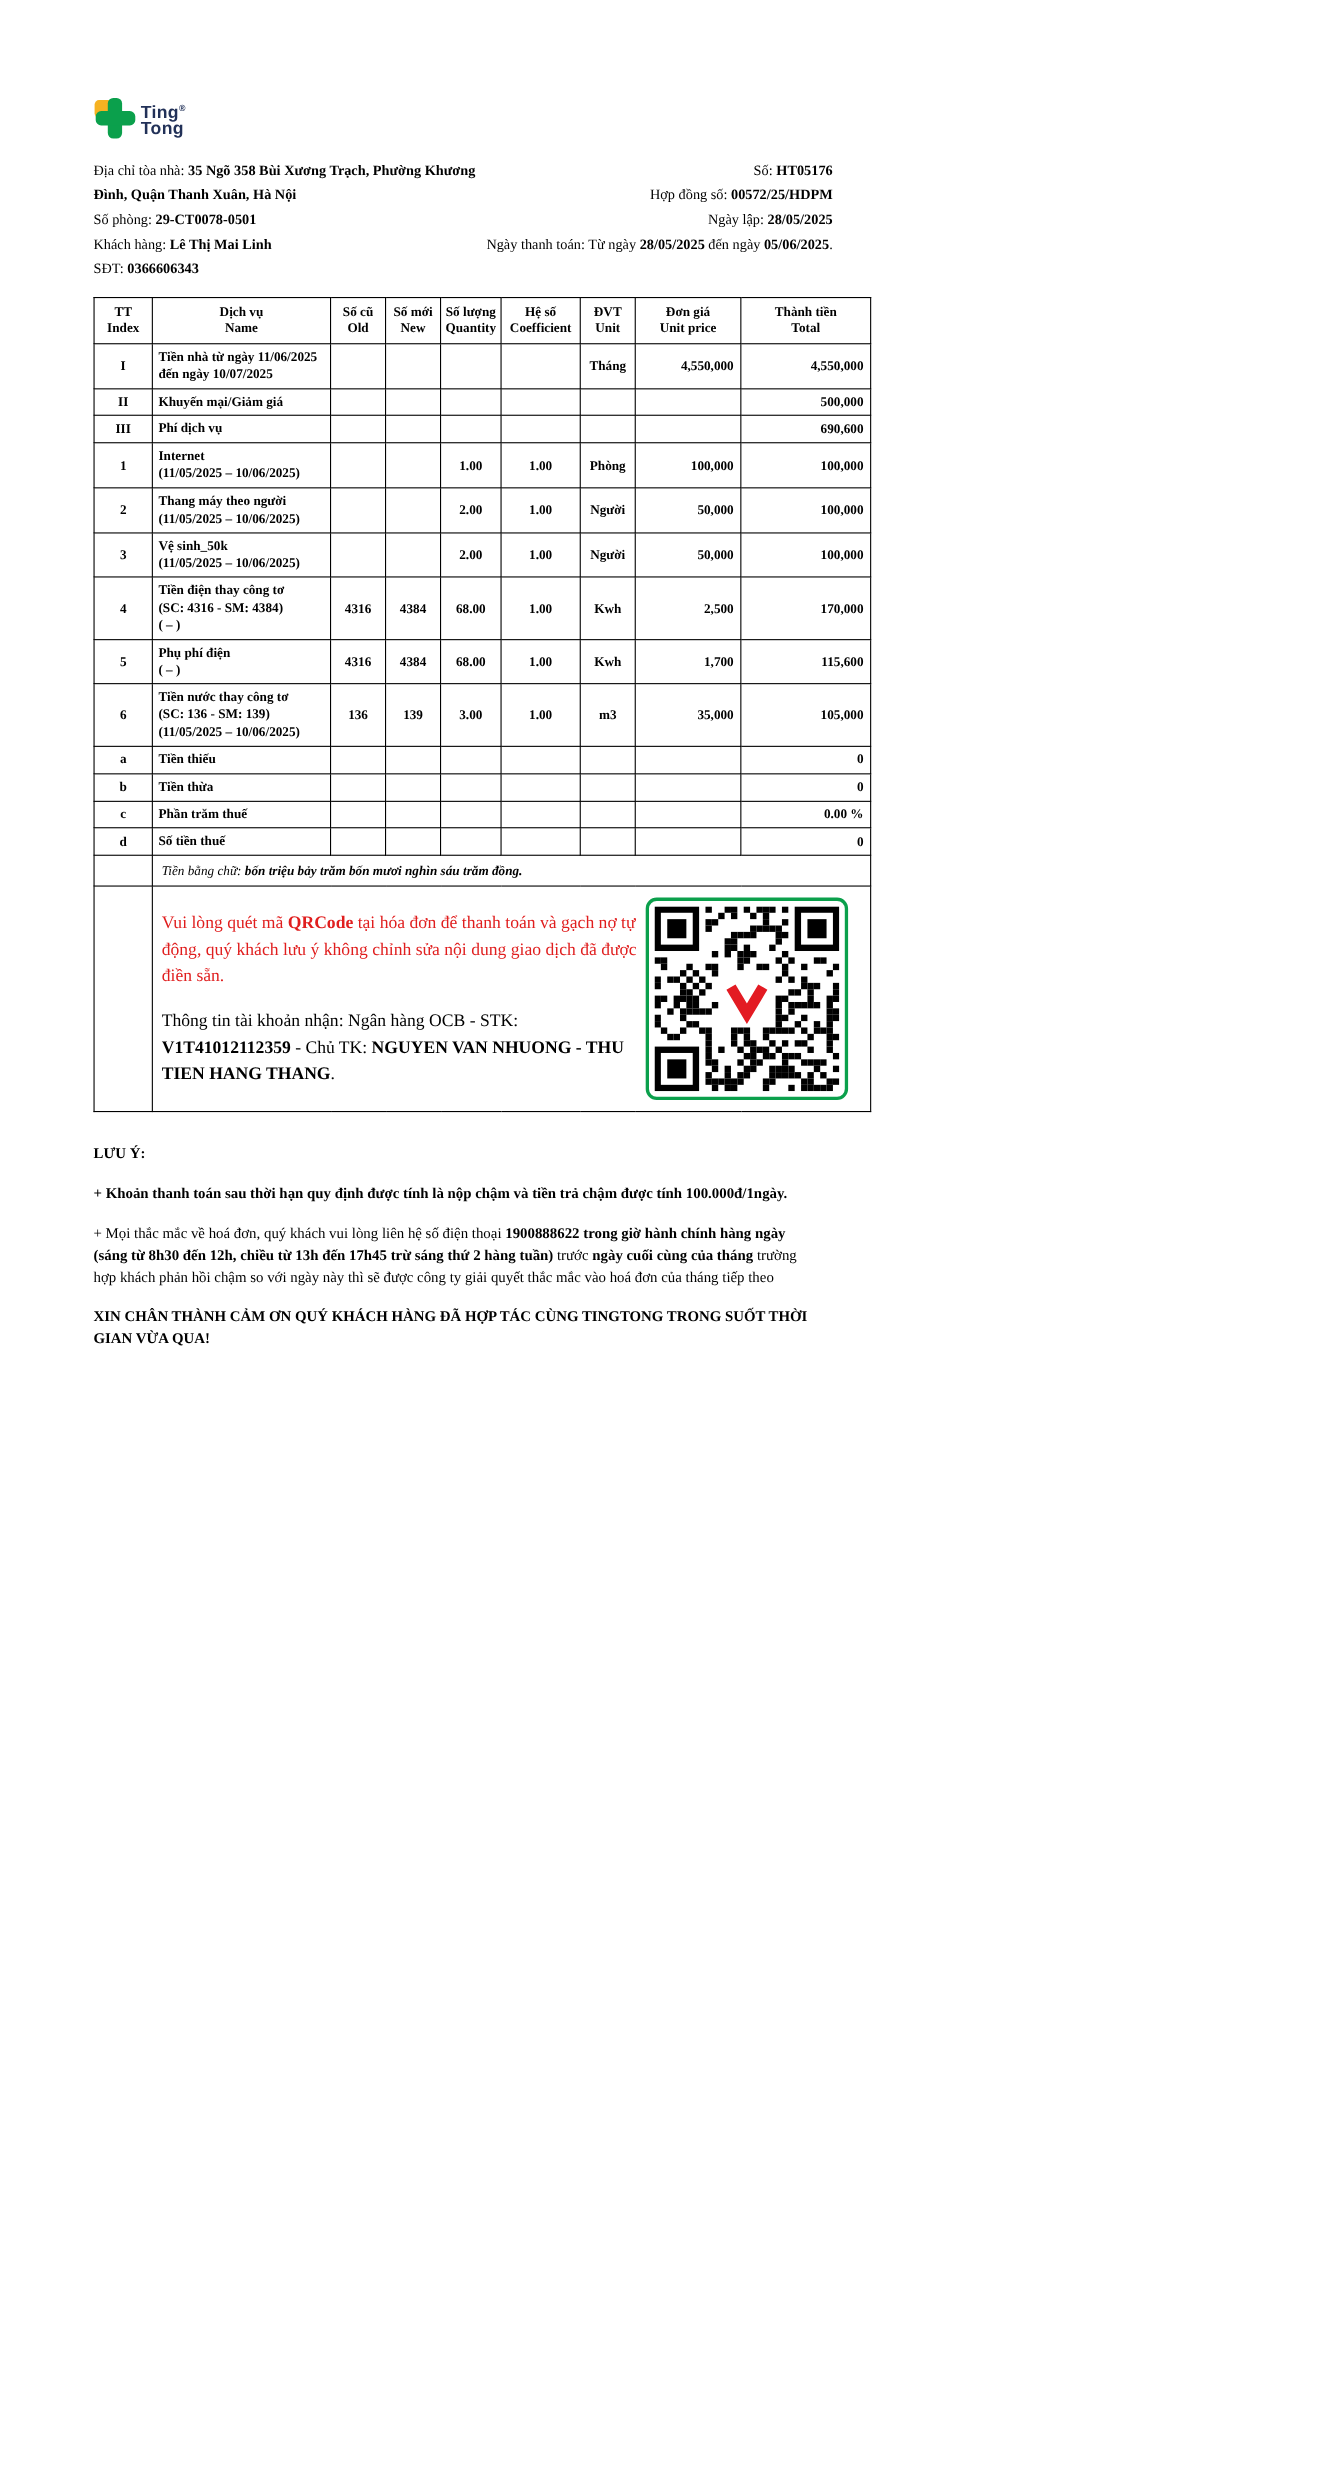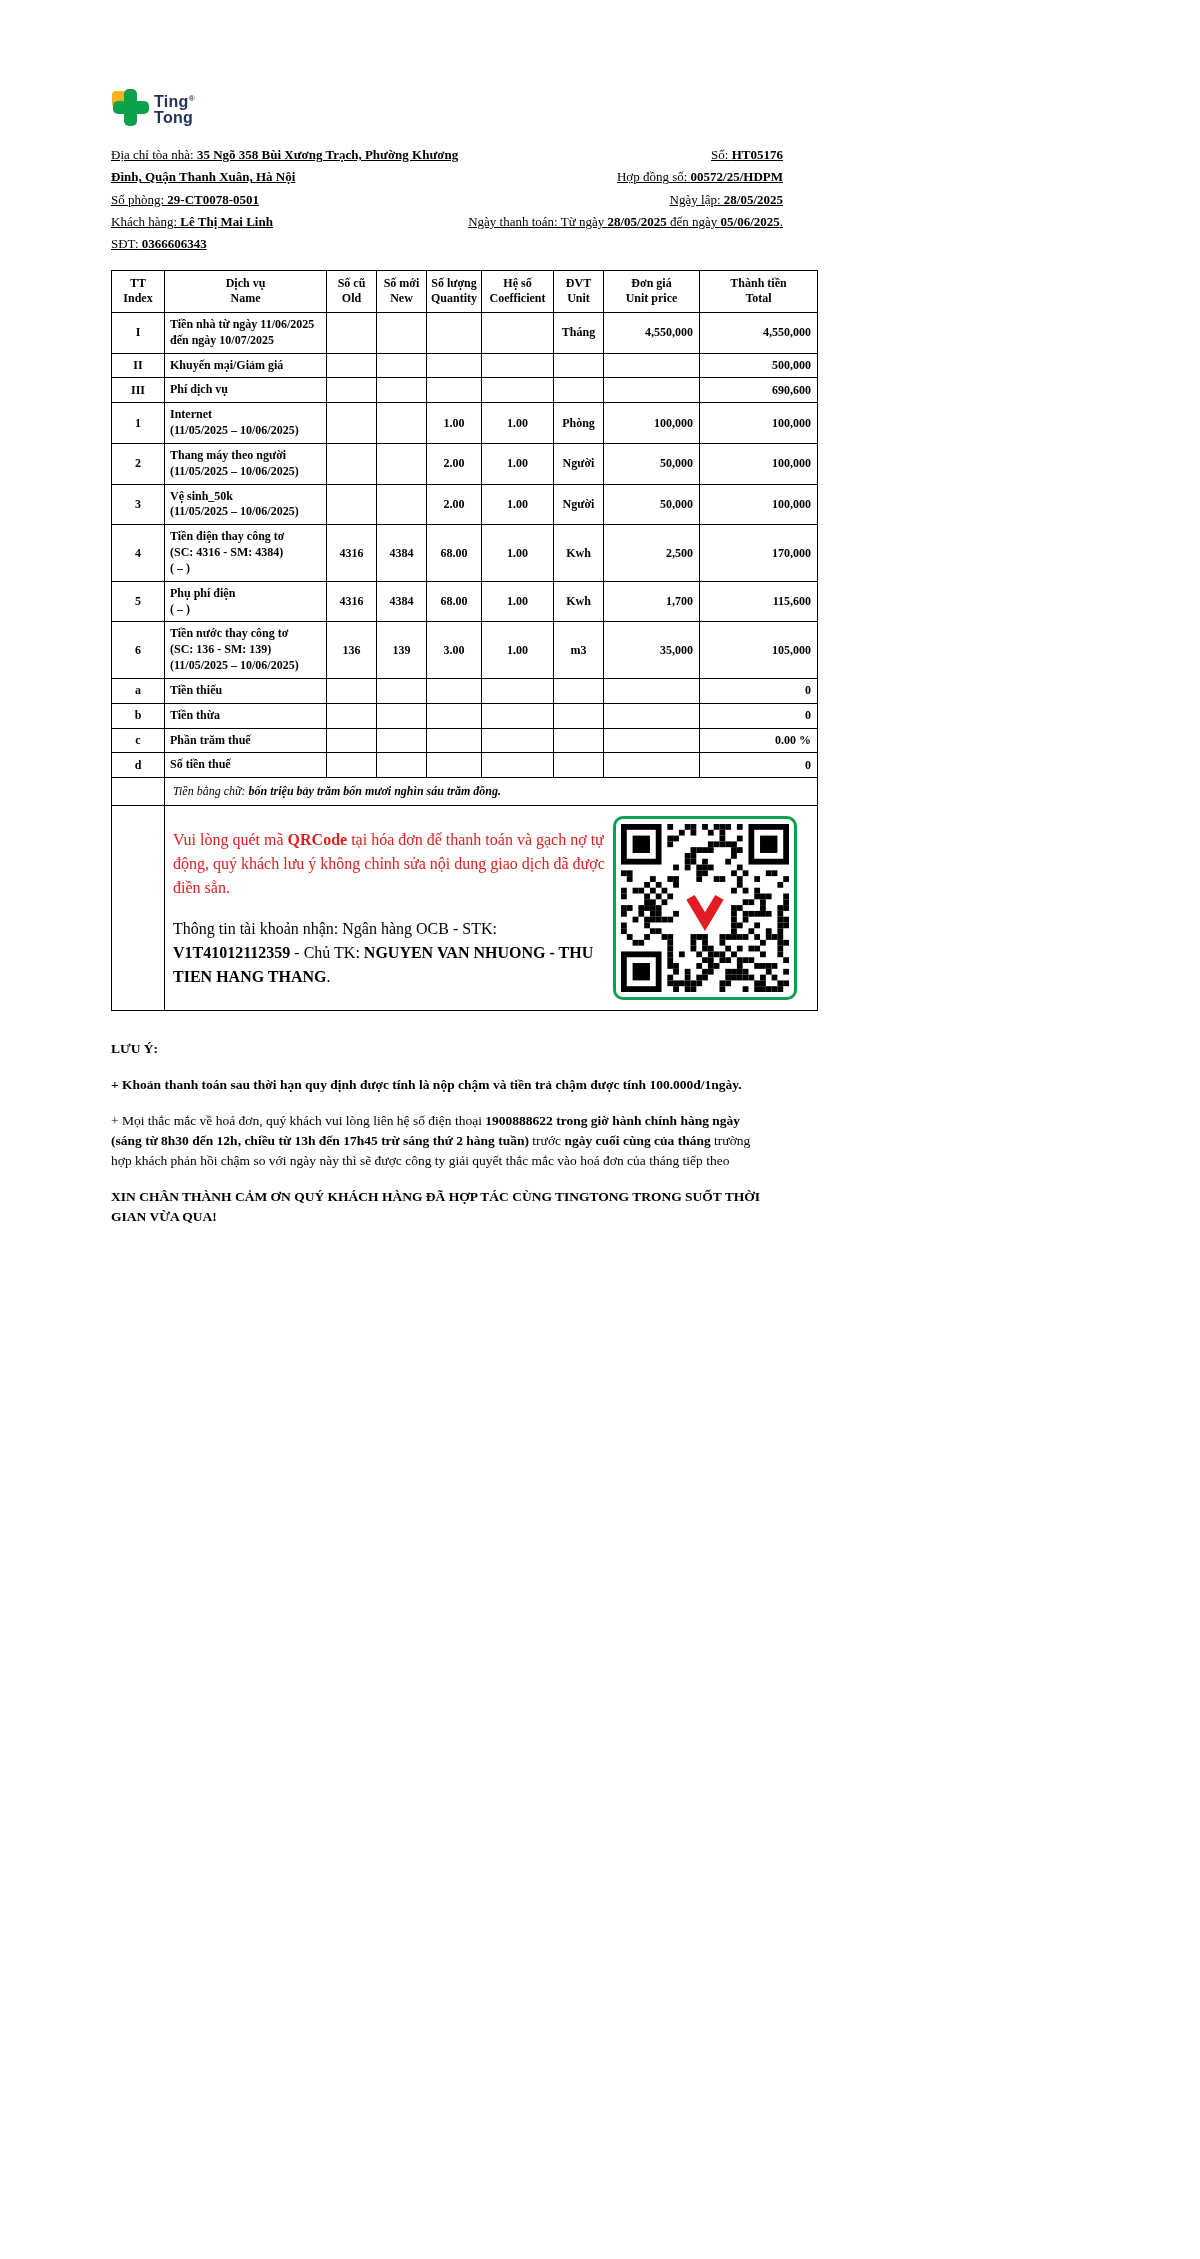--- a/index.html
+++ b/index.html
@@ -2,35 +2,35 @@
 <html style="--brand-green: #0ba04c; --brand-yellow: #f6b221; --brand-navy: #223158; --alert-red: #e01e1e; --qr-red: #e31b23;"><head>
 <meta charset="utf-8">
 <style>
   * { margin:0; padding:0; box-sizing:border-box; }
   html,body { background:#fff; }
   body {
     width:1200px; height:2259px; position:relative; overflow:hidden;
     color:#000; font-family:"Liberation Serif","DejaVu Serif",serif; font-size:13px;
   }
   .b { font-weight:bold; }
-  .content { position:absolute; left:111px; top:88px; width:706px; }
+  .content { position:absolute; left:85px; top:88px; width:706px; }
 
   
   .top { display:flex; justify-content:space-between; align-items:flex-start; padding-right:34px; }
   .logo { display:flex; align-items:center; gap:3px; }
   .logo-mark { width:40px; height:40px; }
   .logo-text {
     font-family:"Liberation Sans","DejaVu Sans",sans-serif; font-weight:bold;
     font-size:16px; line-height:15px; color:var(--brand-navy); letter-spacing:.3px;
   }
   .reg { font-size:8px; vertical-align:super; }
   .title { width:312px; text-align:right; font-weight:bold; font-size:16.5px; line-height:1.4; margin-top:4px; }
 
   
-  .info { display:flex; justify-content:space-between; margin-top:16px; padding-right:34px; line-height:1.72;text-decoration:underline; }
+  .info { display:flex; justify-content:space-between; margin-top:16px; padding-right:34px; line-height:1.72; }
   .info-left { width:348px; }
   .info-right { flex:1; text-align:right; }
 
   
   .invoice { border-collapse:collapse; margin-top:14px; width:706px; table-layout:fixed; font-size:12px; }
   .invoice th, .invoice td { border:1px solid #000; font-weight:bold; vertical-align:middle; padding:4px 5px; }
   .invoice th { text-align:center; line-height:1.3; padding:5px 2px; height:40px; }
   td.c-index { text-align:center; }
   td.c-name { text-align:left; line-height:1.32; }
   td.c-mid { text-align:center; }

